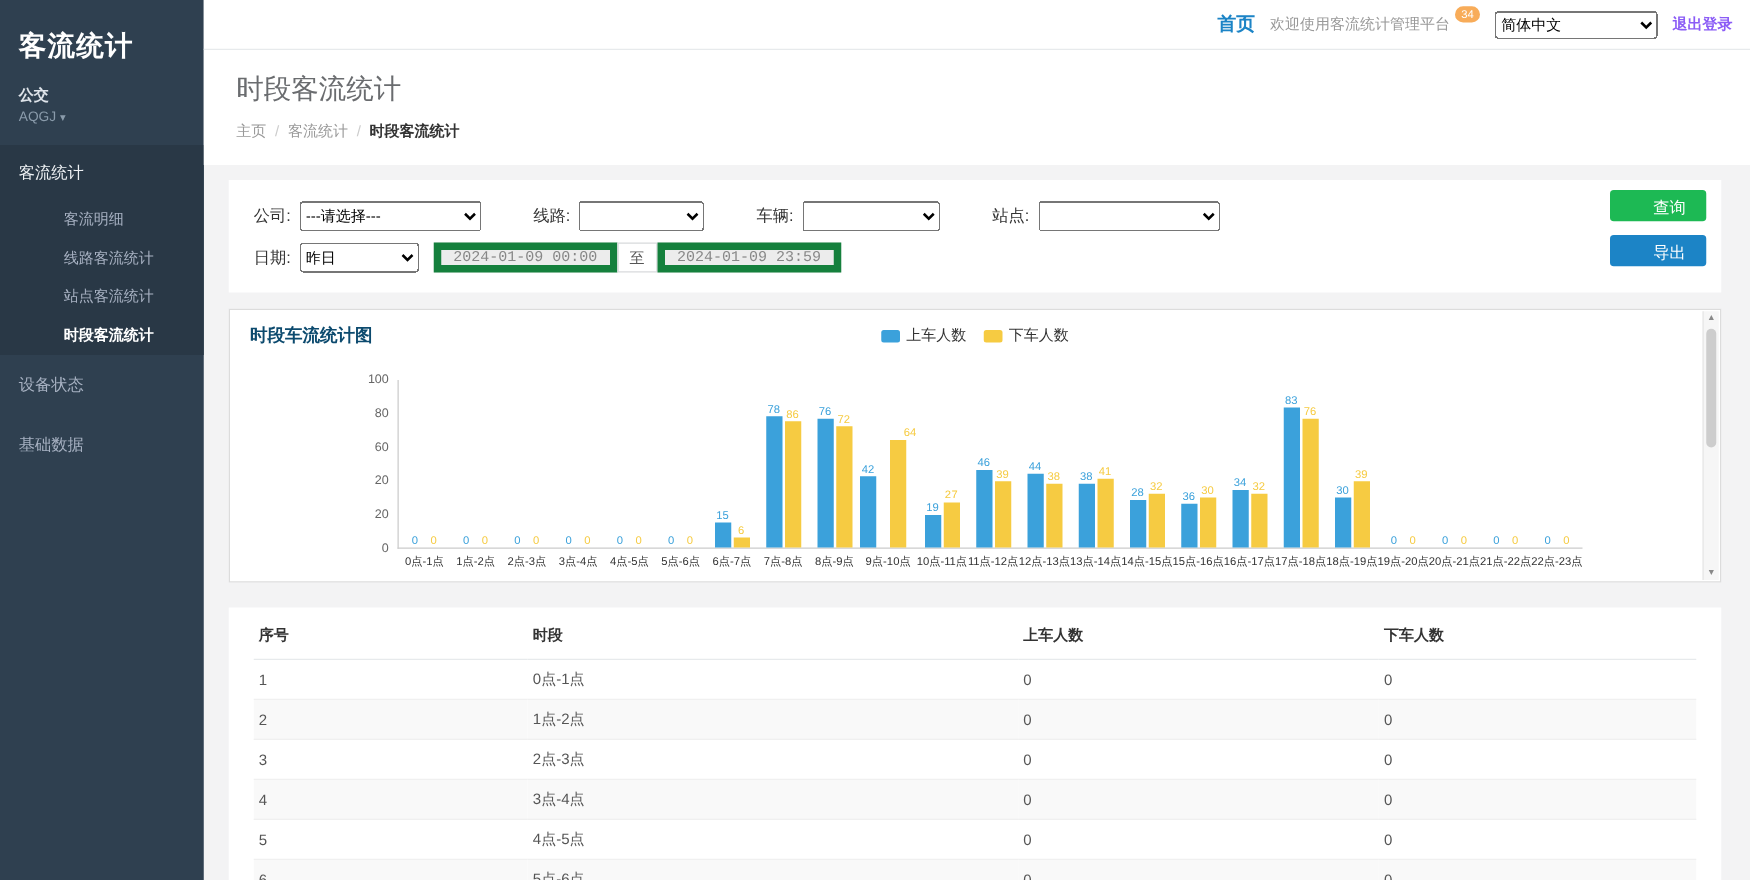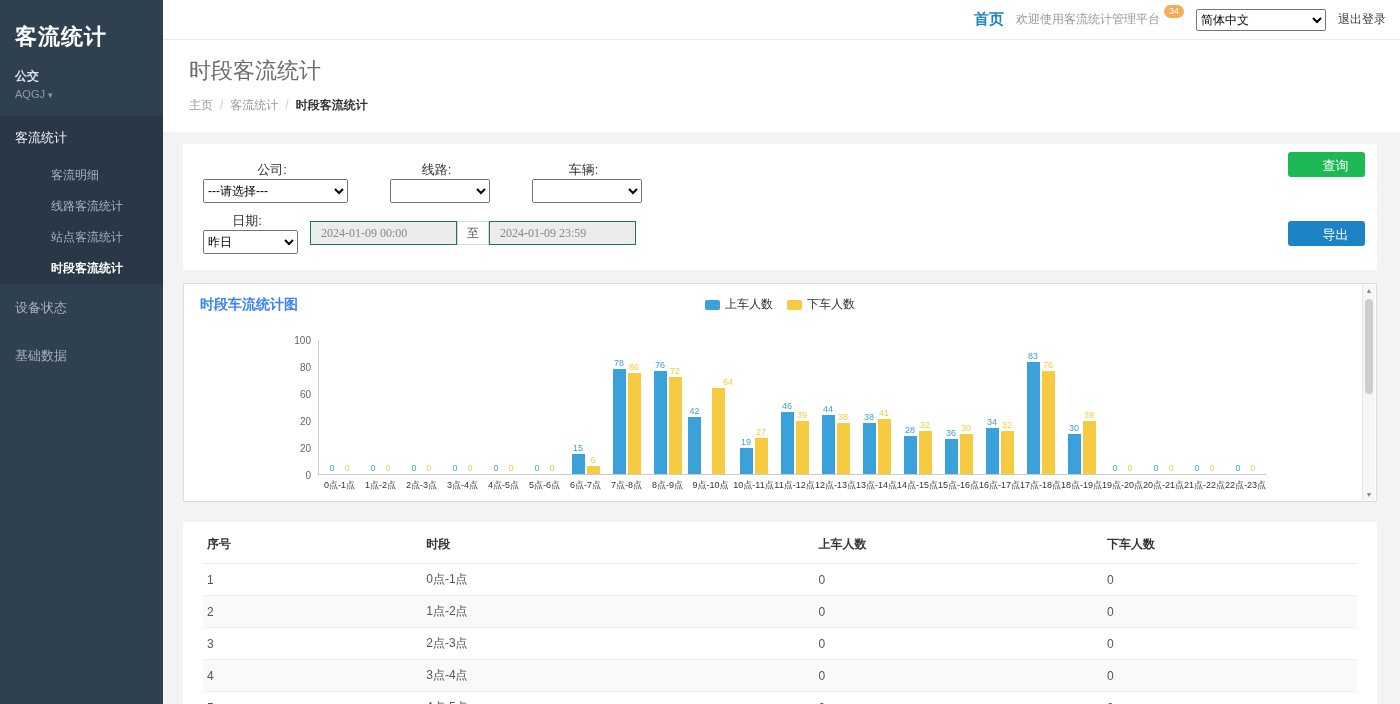--- a/index.html
+++ b/index.html
@@ -20,48 +20,48 @@
   .nav-sub.active { color:#ffffff; font-weight:bold; }
   .nav-plain { padding:15px 15px; }
 
   
   .main { flex:1; display:flex; flex-direction:column; min-width:0; }
   .topbar { height:40px; background:#fff; border-bottom:1px solid #e7eaec; display:flex; align-items:center; justify-content:flex-end; padding:0 14px; gap:12px; flex-shrink:0; }
   .home-link { color:#1c84c6; font-size:15px; font-weight:bold; cursor:pointer; text-decoration:none; }
   .welcome { color:#999; font-size:12px; }
   .badge { background:#f8ac59; color:#fff; font-size:9px; line-height:11px; padding:1px 5px; border-radius:8px; display:inline-block; transform:translateY(-8px); margin-left:-8px; }
   .lang-select { width:130px; height:22px; font-size:12px; font-family:inherit; }
-  .logout { color:#404040; font-size:12px; cursor:pointer; text-decoration:none; white-space:nowrap; }
+  .logout { color:#8b5cf6; font-size:12px; cursor:pointer; text-decoration:none; white-space:nowrap;font-weight:bold; }
 
   .page-heading { background:#fff; padding:16px 26px 18px; flex-shrink:0; }
   .page-heading h1 { margin:0; font-size:22px; font-weight:normal; color:#6a6c6f; }
   .breadcrumb { margin-top:11px; font-size:12px; color:#999; }
   .breadcrumb .sep { margin:0 7px; color:#ccc; }
   .breadcrumb .active { color:#333; font-weight:bold; }
 
   .content { flex:1; padding:12px 23px 0 20px; overflow:hidden; }
   .card { background:#fff; }
 
   
   .filter-card { padding:8px 100px 16px 20px; position:relative; margin-bottom:13px; }
   .filter-row { display:flex; align-items:center; margin-top:9px; font-size:13px; color:#333; }
-  .f-group { display:flex; align-items:center; margin-right:42px;flex-direction:column; }
+  .f-group { display:flex; align-items:center; margin-right:42px; }
   .f-label { margin-right:7px; white-space:nowrap; }
   select.f-select { height:24px; font-size:12px; font-family:inherit; }
   .w145 { width:145px; } .w100 { width:100px; } .w110 { width:110px; } .w95 { width:95px; }
-  .date-input { width:147px; height:24px; background:#ececec; border:1px solid #15803d; color:#888; font-size:12px; padding:0 10px; font-family:Liberation Serif, serif; }
+  .date-input { width:147px; height:24px; background:#ececec; border:6px solid #15803d; color:#888; font-size:12px; padding:0 10px; font-family:Liberation Mono, monospace; }
   .date-sep { height:24px; line-height:22px; border:1px solid #e5e6e7; border-left:none; border-right:none; background:#fff; padding:0 9px; font-size:12px; color:#555; border:1px solid #d8dadc; }
   .btn-col { position:absolute; right:12px; top:8px; display:flex; flex-direction:column; gap:11px; }
   .btn { width:77px; height:25px; line-height:25px; border:none; border-radius:3px; color:#fff; font-size:13px; cursor:pointer; font-family:inherit;padding-left:24px; }
   .btn-query { background:#1db954; }
-  .btn-export { background:#1c84c6;margin-top:33px; }
+  .btn-export { background:#1c84c6; }
 
   
   .chart-card { border:1px solid #dcdcdc; padding:12px 30px 26px 16px; position:relative; margin-bottom:20px; }
-  .chart-title { font-size:14px; font-weight:bold; color:#3b82f6; }
+  .chart-title { font-size:14px; font-weight:bold; color:#0c4a6e; }
   .legend { position:absolute; left:50%; top:12px; transform:translateX(-50%); display:flex; gap:14px; align-items:center; }
   .legend-item { display:flex; align-items:center; gap:5px; font-size:12px; color:#333; cursor:pointer; }
   .swatch { width:15px; height:10px; border-radius:2px; display:inline-block; }
   .chart-body { margin-top:26px; padding-left:118px; padding-right:80px; }
   .plot { position:relative; height:135px; border-left:1px solid #ccc; border-bottom:1px solid #ccc; }
   .ytick { position:absolute; right:100%; padding-right:8px; transform:translateY(-50%); font-size:10px; color:#666; }
   .groups { display:flex; height:100%; }
   .bar-group { flex:1; position:relative; display:flex; flex-direction:column; justify-content:flex-end; align-items:center; }
   .bars-row { display:flex; align-items:flex-end; gap:2px; }
   .bar-wrap { display:flex; flex-direction:column; align-items:center; justify-content:flex-end; }
@@ -136,20 +136,24 @@
             <select class="f-select w145"><option>---请选择---</option></select>
           </div>
           <div class="f-group">
             <span class="f-label">线路:</span>
             <select class="f-select w100"></select>
           </div>
           <div class="f-group">
             <span class="f-label">车辆:</span>
             <select class="f-select w110"></select>
           </div>
+          <div class="f-group">
+            <span class="f-label">站点:</span>
+            <select class="f-select w145"></select>
+          </div>
         </div>
         <div class="filter-row">
           <div class="f-group" style="margin-right:12px;">
             <span class="f-label">日期:</span>
             <select class="f-select w95"><option>昨日</option></select>
           </div>
           <input class="date-input" readonly="" value="2024-01-09 00:00" style="">
           <span class="date-sep">至</span>
           <input class="date-input" readonly="" value="2024-01-09 23:59" style="">
         </div>
@@ -304,21 +308,21 @@
                   </div>
                   <div class="x-label">9点-10点</div>
                 </div>
                 <div class="bar-group">
                   <div class="bars-row">
                     <div class="bar-wrap">
                       <div class="bar-label" style="color: rgb(59, 161, 219);">19</div>
                       <div class="bar" style="height: 25.65px; background: rgb(59, 161, 219);"></div>
                     </div>
                     <div class="bar-wrap">
-                      <div class="bar-label" style="color: rgb(246, 203, 66);">27</div>
+                      <div class="bar-label" style="color: rgb(246, 203, 66); font-family: Liberation Mono, monospace;">27</div>
                       <div class="bar" style="height: 36.45px; background: rgb(246, 203, 66);"></div>
                     </div>
                   </div>
                   <div class="x-label">10点-11点</div>
                 </div>
                 <div class="bar-group">
                   <div class="bars-row">
                     <div class="bar-wrap">
                       <div class="bar-label" style="color: rgb(59, 161, 219);">46</div>
                       <div class="bar" style="height: 62.1px; background: rgb(59, 161, 219);"></div>

